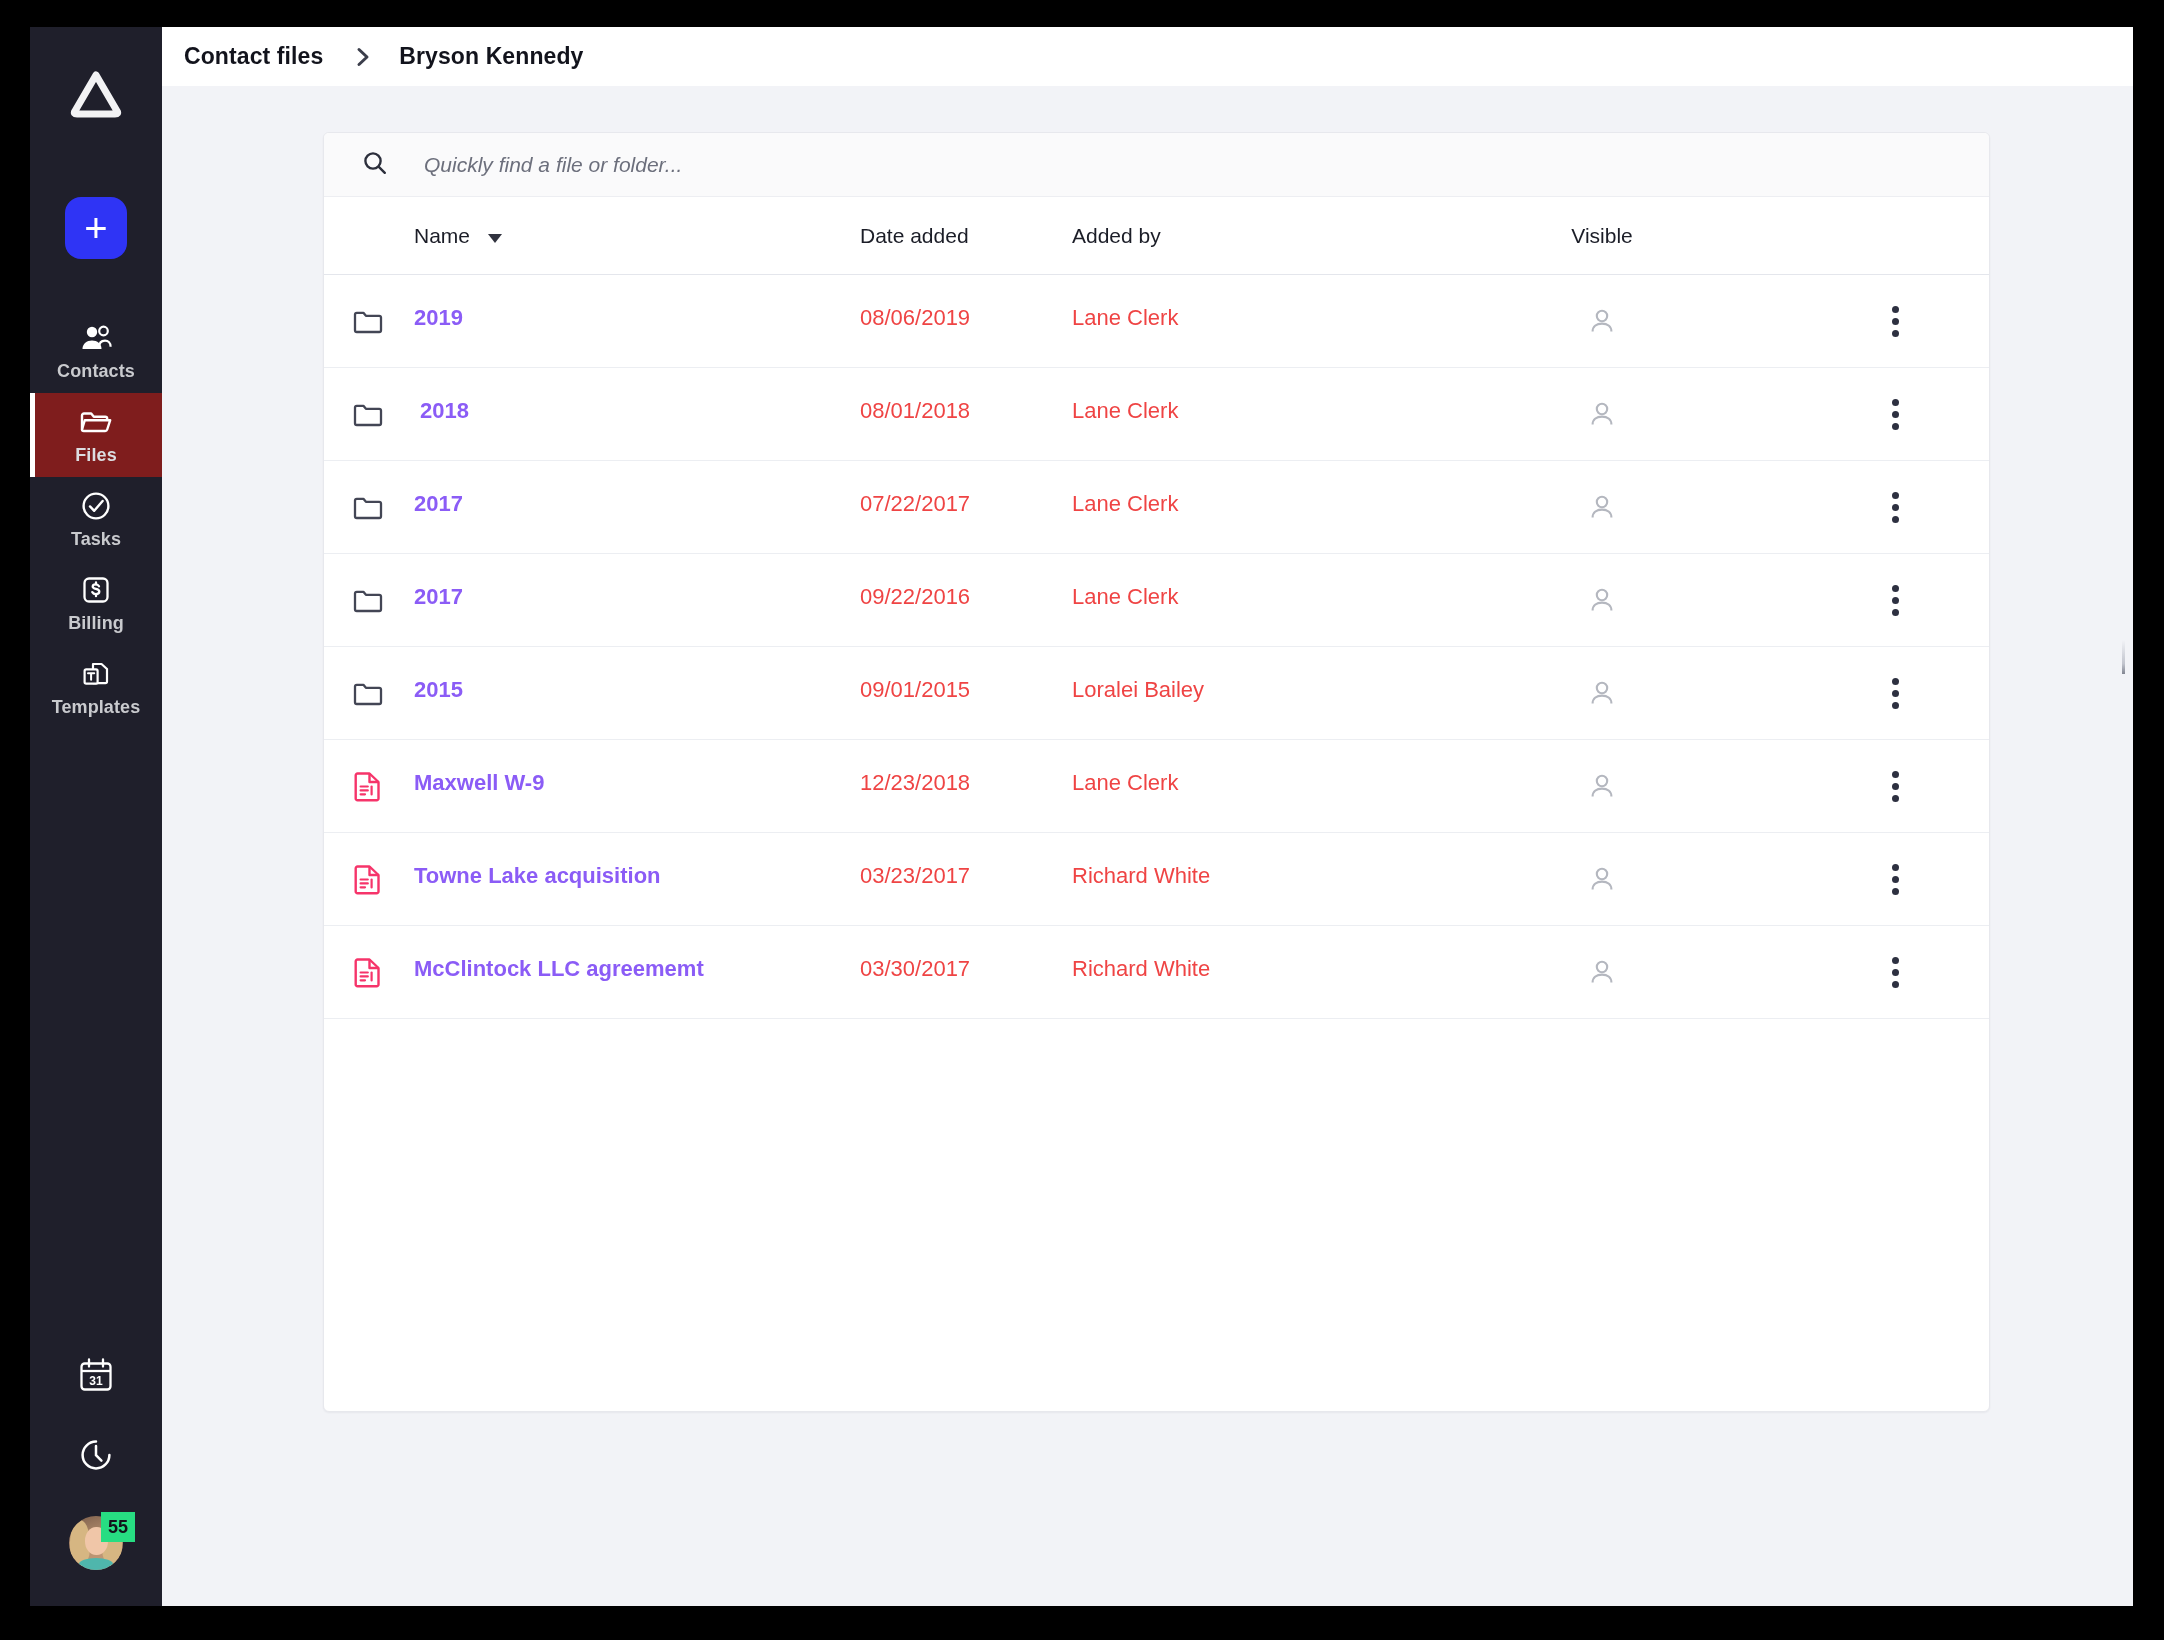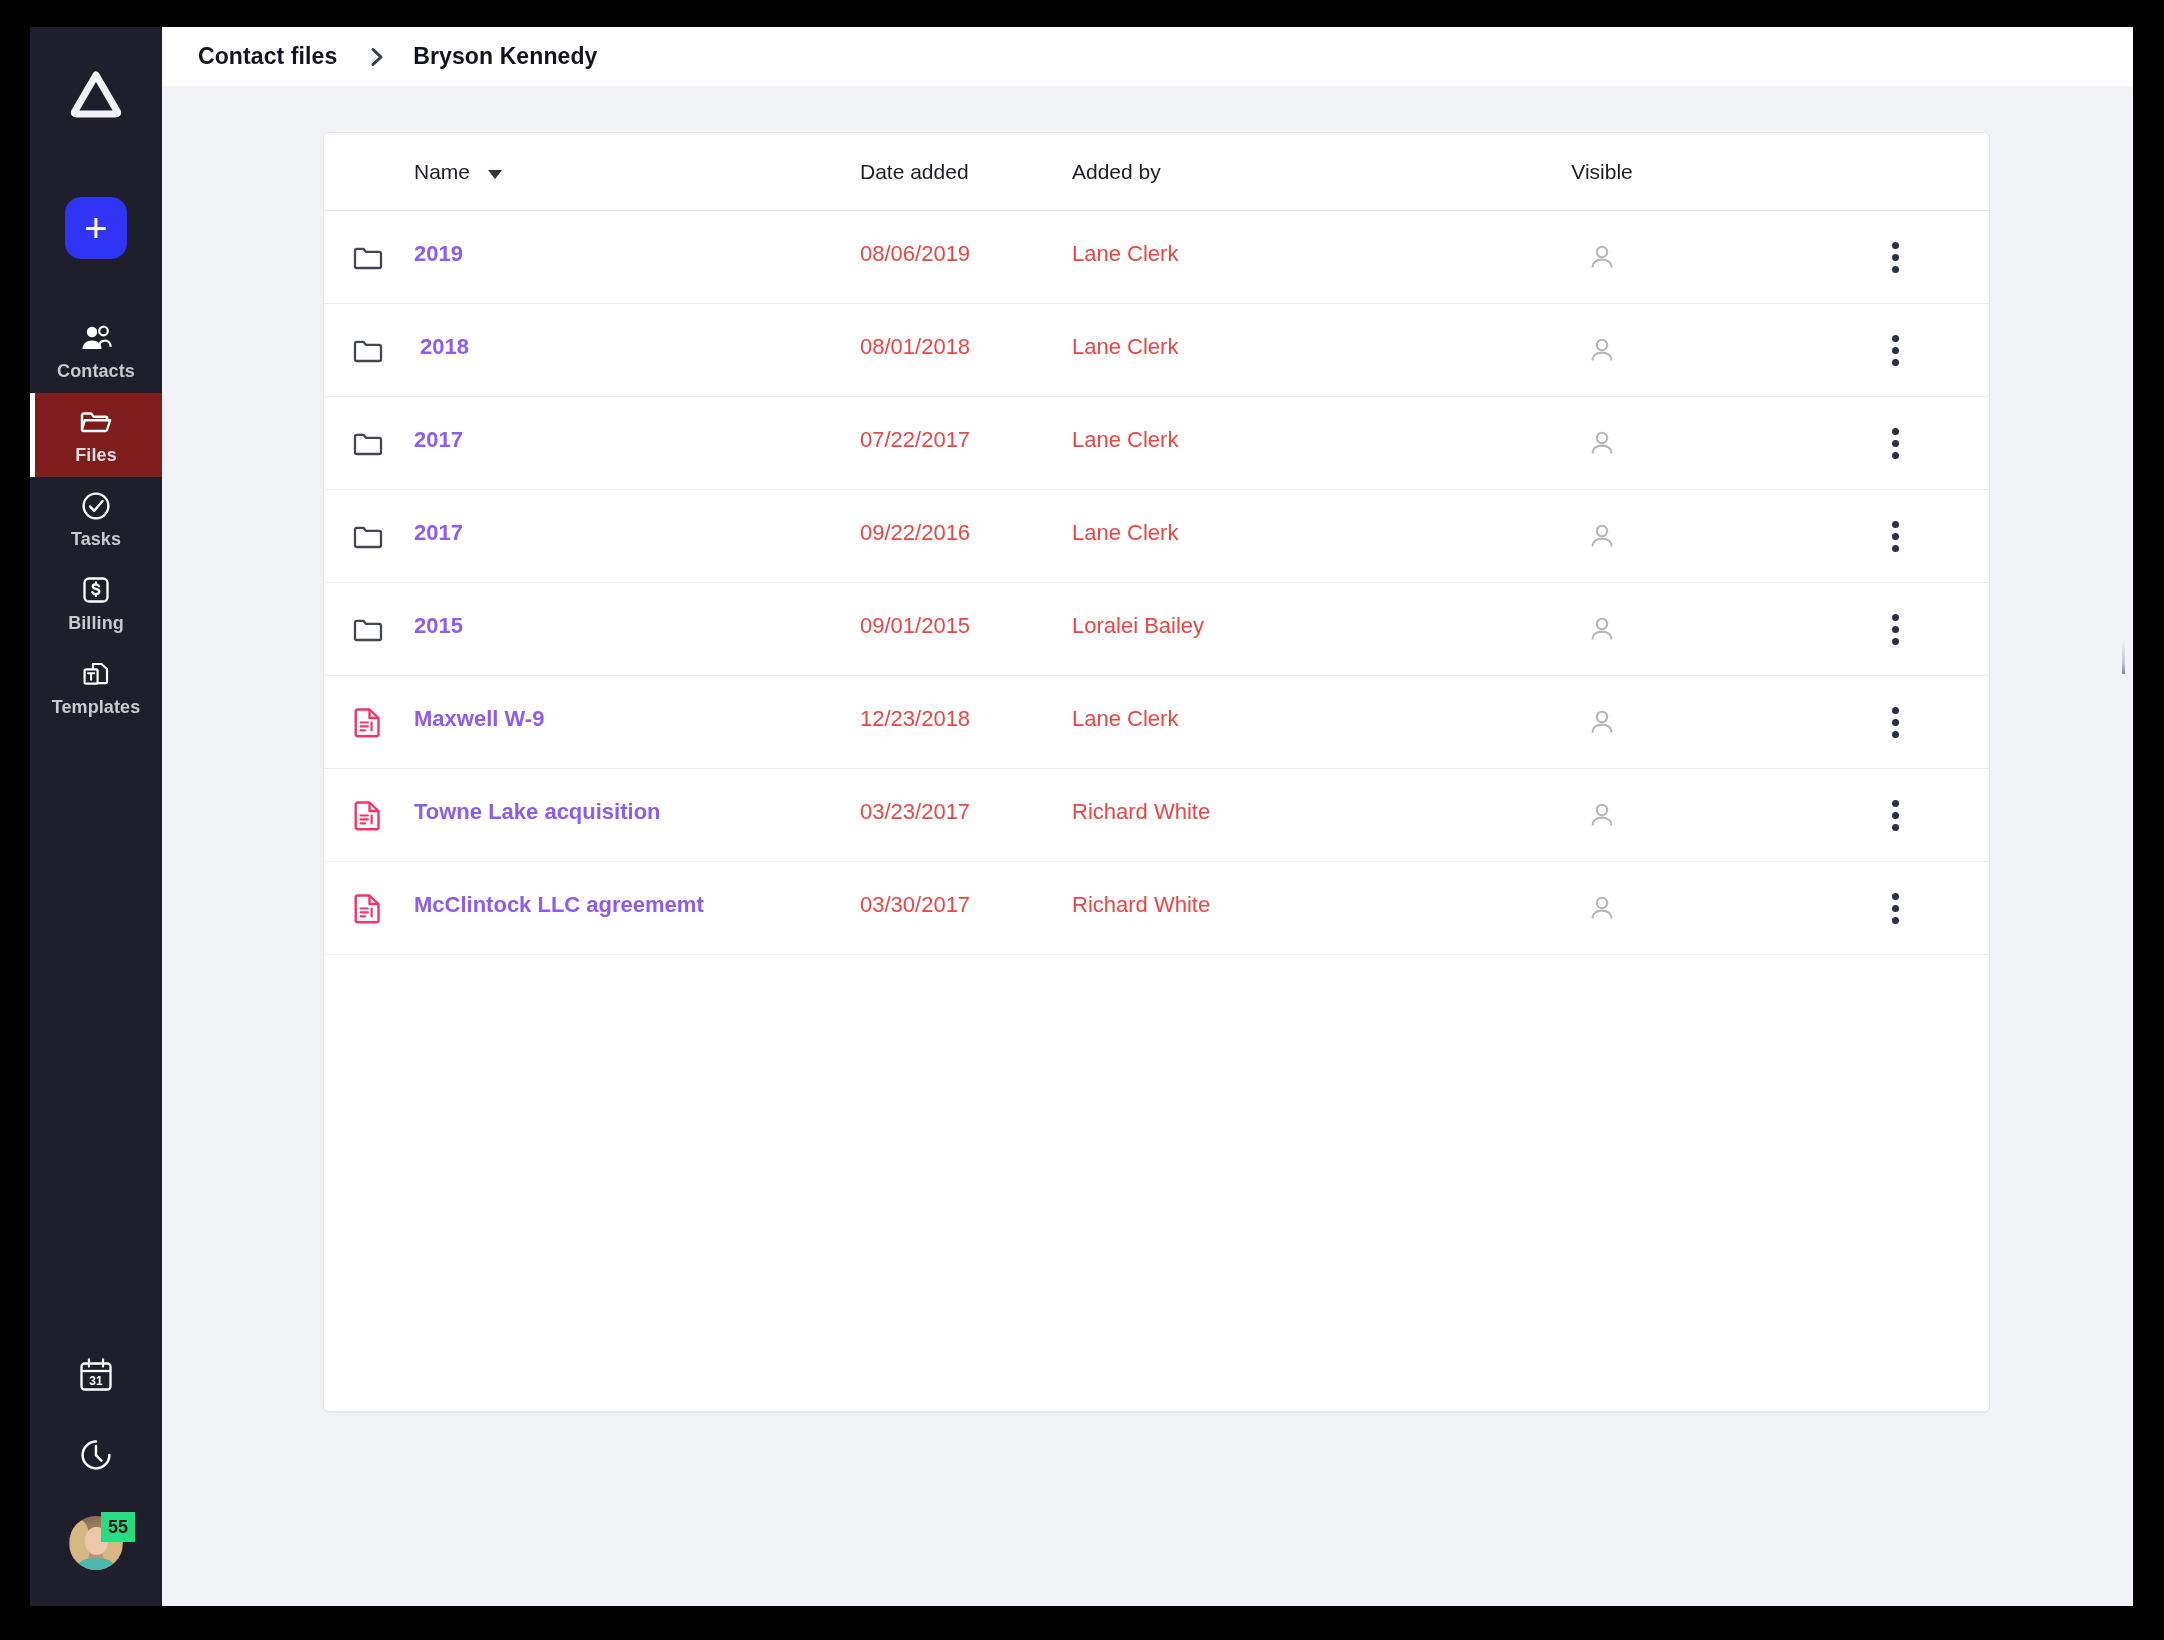--- a/index.html
+++ b/index.html
@@ -133,21 +133,21 @@
     flex-direction: column;
     min-width: 0;
     position: relative;
   }
   .topbar {
     height: 59px;
     flex: 0 0 59px;
     background: #ffffff;
     display: flex;
     align-items: center;
-    padding-left: 36px;
+    padding-left: 22px;
   }
   .breadcrumb { display: flex; align-items: center; gap: 0; }
   .crumb {
     font-size: 23px;
     font-weight: 700;
     color: #12131c;
     letter-spacing: .1px;
     cursor: pointer;
   }
   .crumb.current { cursor: default; }
@@ -362,20 +362,29 @@
             <path d="M4 3.5L12 11l-8 7.5"></path>
           </svg>
         </span>
         <span class="crumb current">Bryson Kennedy</span>
       </div>
     </div>
 
     <div class="content">
       <div class="card">
 
+        <div class="searchbar">
+          <span>
+            <svg width="26" height="26" viewBox="0 0 26 26" fill="none" stroke="#2c2f3c" stroke-width="2.4" stroke-linecap="round">
+              <circle cx="11" cy="11" r="7.6"></circle>
+              <path d="M16.8 16.8l6 6"></path>
+            </svg>
+          </span>
+          <input class="search-input" type="text" placeholder="Quickly find a file or folder..." style="">
+        </div>
 
         <div class="tbl">
 
           <div class="trow thead">
             <div class="c-icon"></div>
             <div class="c-name">
               <span class="th th-name">
                 <span>Name</span>
                 <span>
                   <svg width="14" height="9" viewBox="0 0 14 9">

